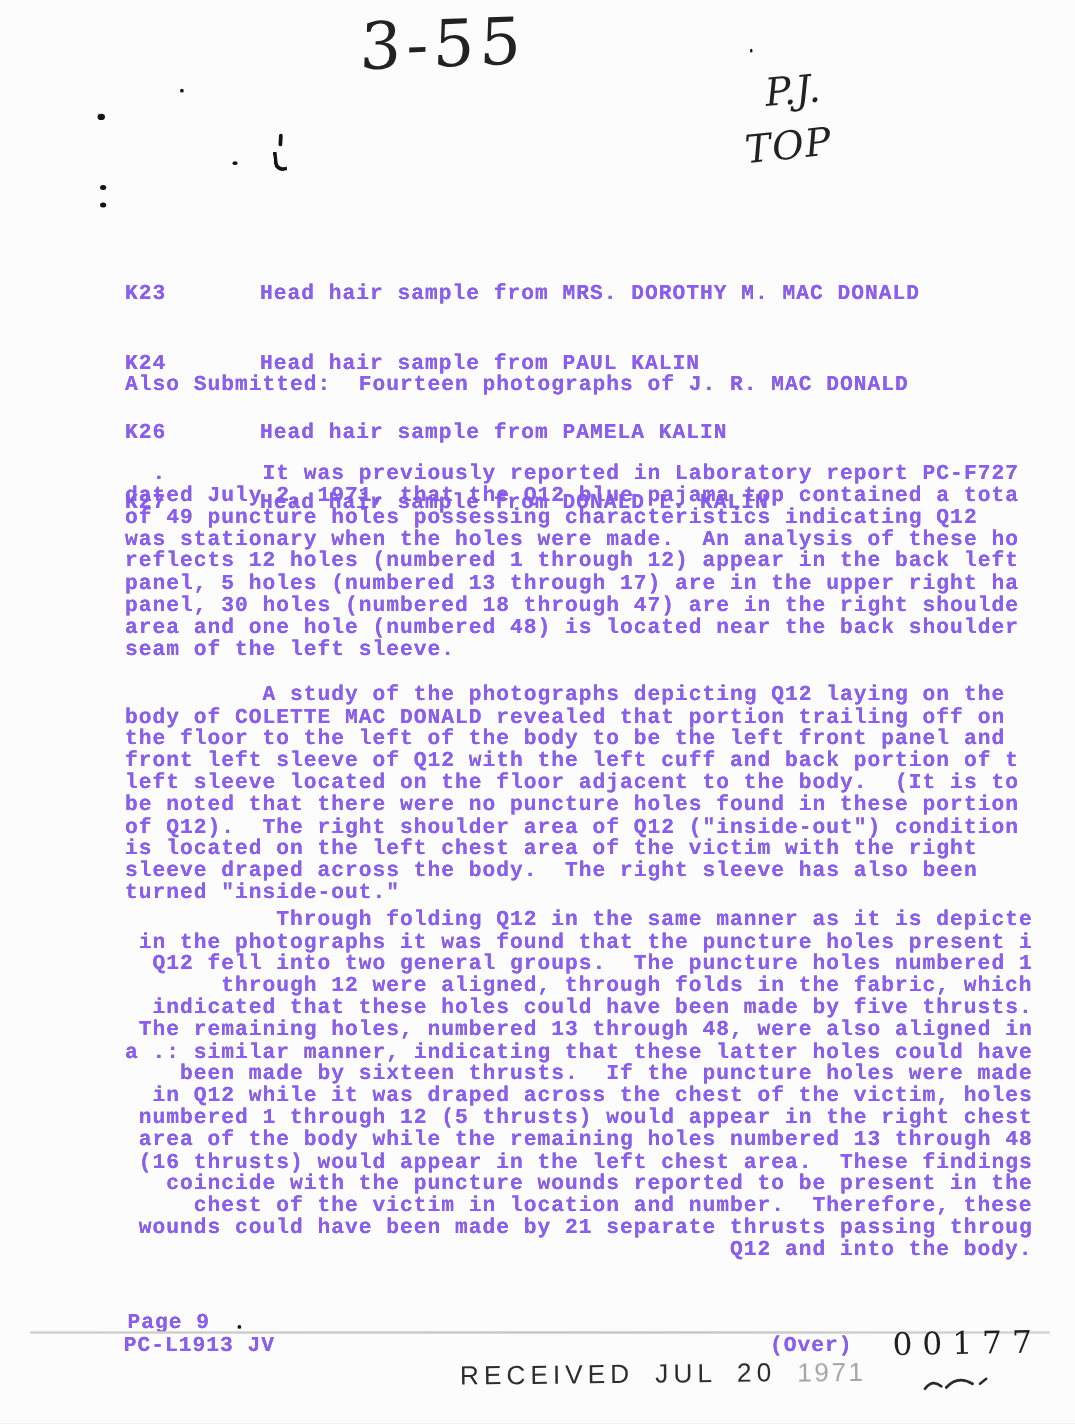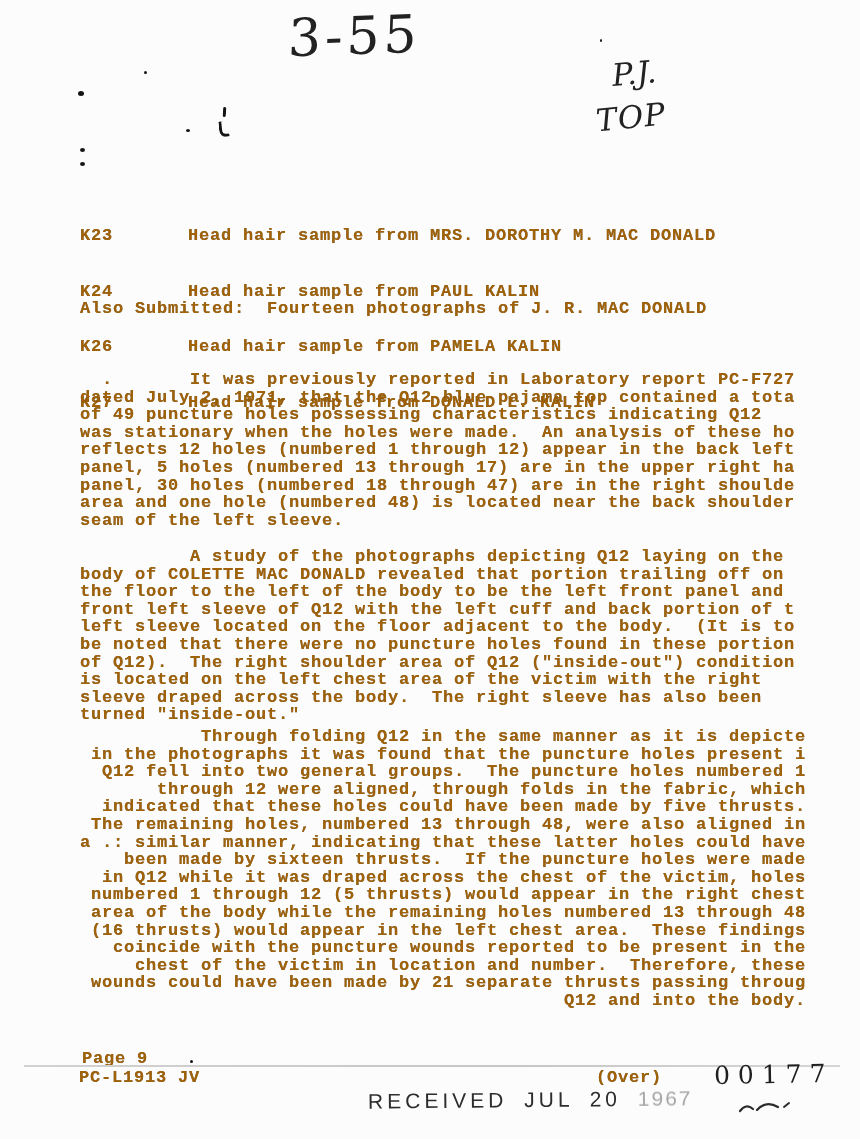--- a/index.html
+++ b/index.html
@@ -3,22 +3,23 @@
 <meta charset="utf-8">
 <style>
   html,body{margin:0;padding:0;background:#e8e8e8;}
   .page{
     position:relative;width:860px;height:1139px;background:#fcfcfc;
     font-family:"Liberation Mono",monospace;color:#1a1a1a;overflow:hidden;
   }
   
   .type{
     position:absolute;font-size:17px;line-height:17.6px;letter-spacing:0.8px;
-    font-weight:700;white-space:pre;color:#a16207;
+    font-weight:700;white-space:pre;color:#8b5cf6;
     text-shadow:0 0 0.4px rgba(10,10,10,.55);
+    margin-left:20px;
   }
   .speclist{top:190px;left:80px;line-height:18.5px;}
   .spec-row{display:flex;}
   .spec-id{width:108px;}
   .also{top:300px;left:80px;}
   .result{top:332px;left:80px;}
   .p1{top:371px;left:80px;}
   .p2{top:548px;left:80px;}
   .p3{top:728px;left:80px;text-align:right;}
   .page4{top:1050px;left:82px;}
@@ -127,21 +128,21 @@
 coincide with the puncture wounds reported to be present in the
 chest of the victim in location and number.  Therefore, these
 wounds could have been made by 21 separate thrusts passing throug
 Q12 and into the body.</div>
 
   <div class="type page4">Page 9</div>
   <div class="rule"></div>
   <div class="type labnum">PC-L1913 JV</div>
   <div class="type over">(Over)</div>
   <div class="serial">00177</div>
-  <div class="received"><span>RECEIVED JUL 20</span> <span class="fade">1967</span></div>
+  <div class="received"><span>RECEIVED JUL 20</span> <span class="fade">1971</span></div>
 
   <svg class="squiggle" width="56" height="16" viewBox="0 0 56 16">
     <path d="M2,11 Q8,3 15,9" fill="none" stroke="#2b2b2b" stroke-width="2.2" stroke-linecap="round"></path>
     <path d="M19,10 Q28,0 40,7" fill="none" stroke="#2b2b2b" stroke-width="2.2" stroke-linecap="round"></path>
     <path d="M46,7 L51,3" fill="none" stroke="#2b2b2b" stroke-width="2" stroke-linecap="round"></path>
   </svg>
 
 </div>
 
 </body></html>

